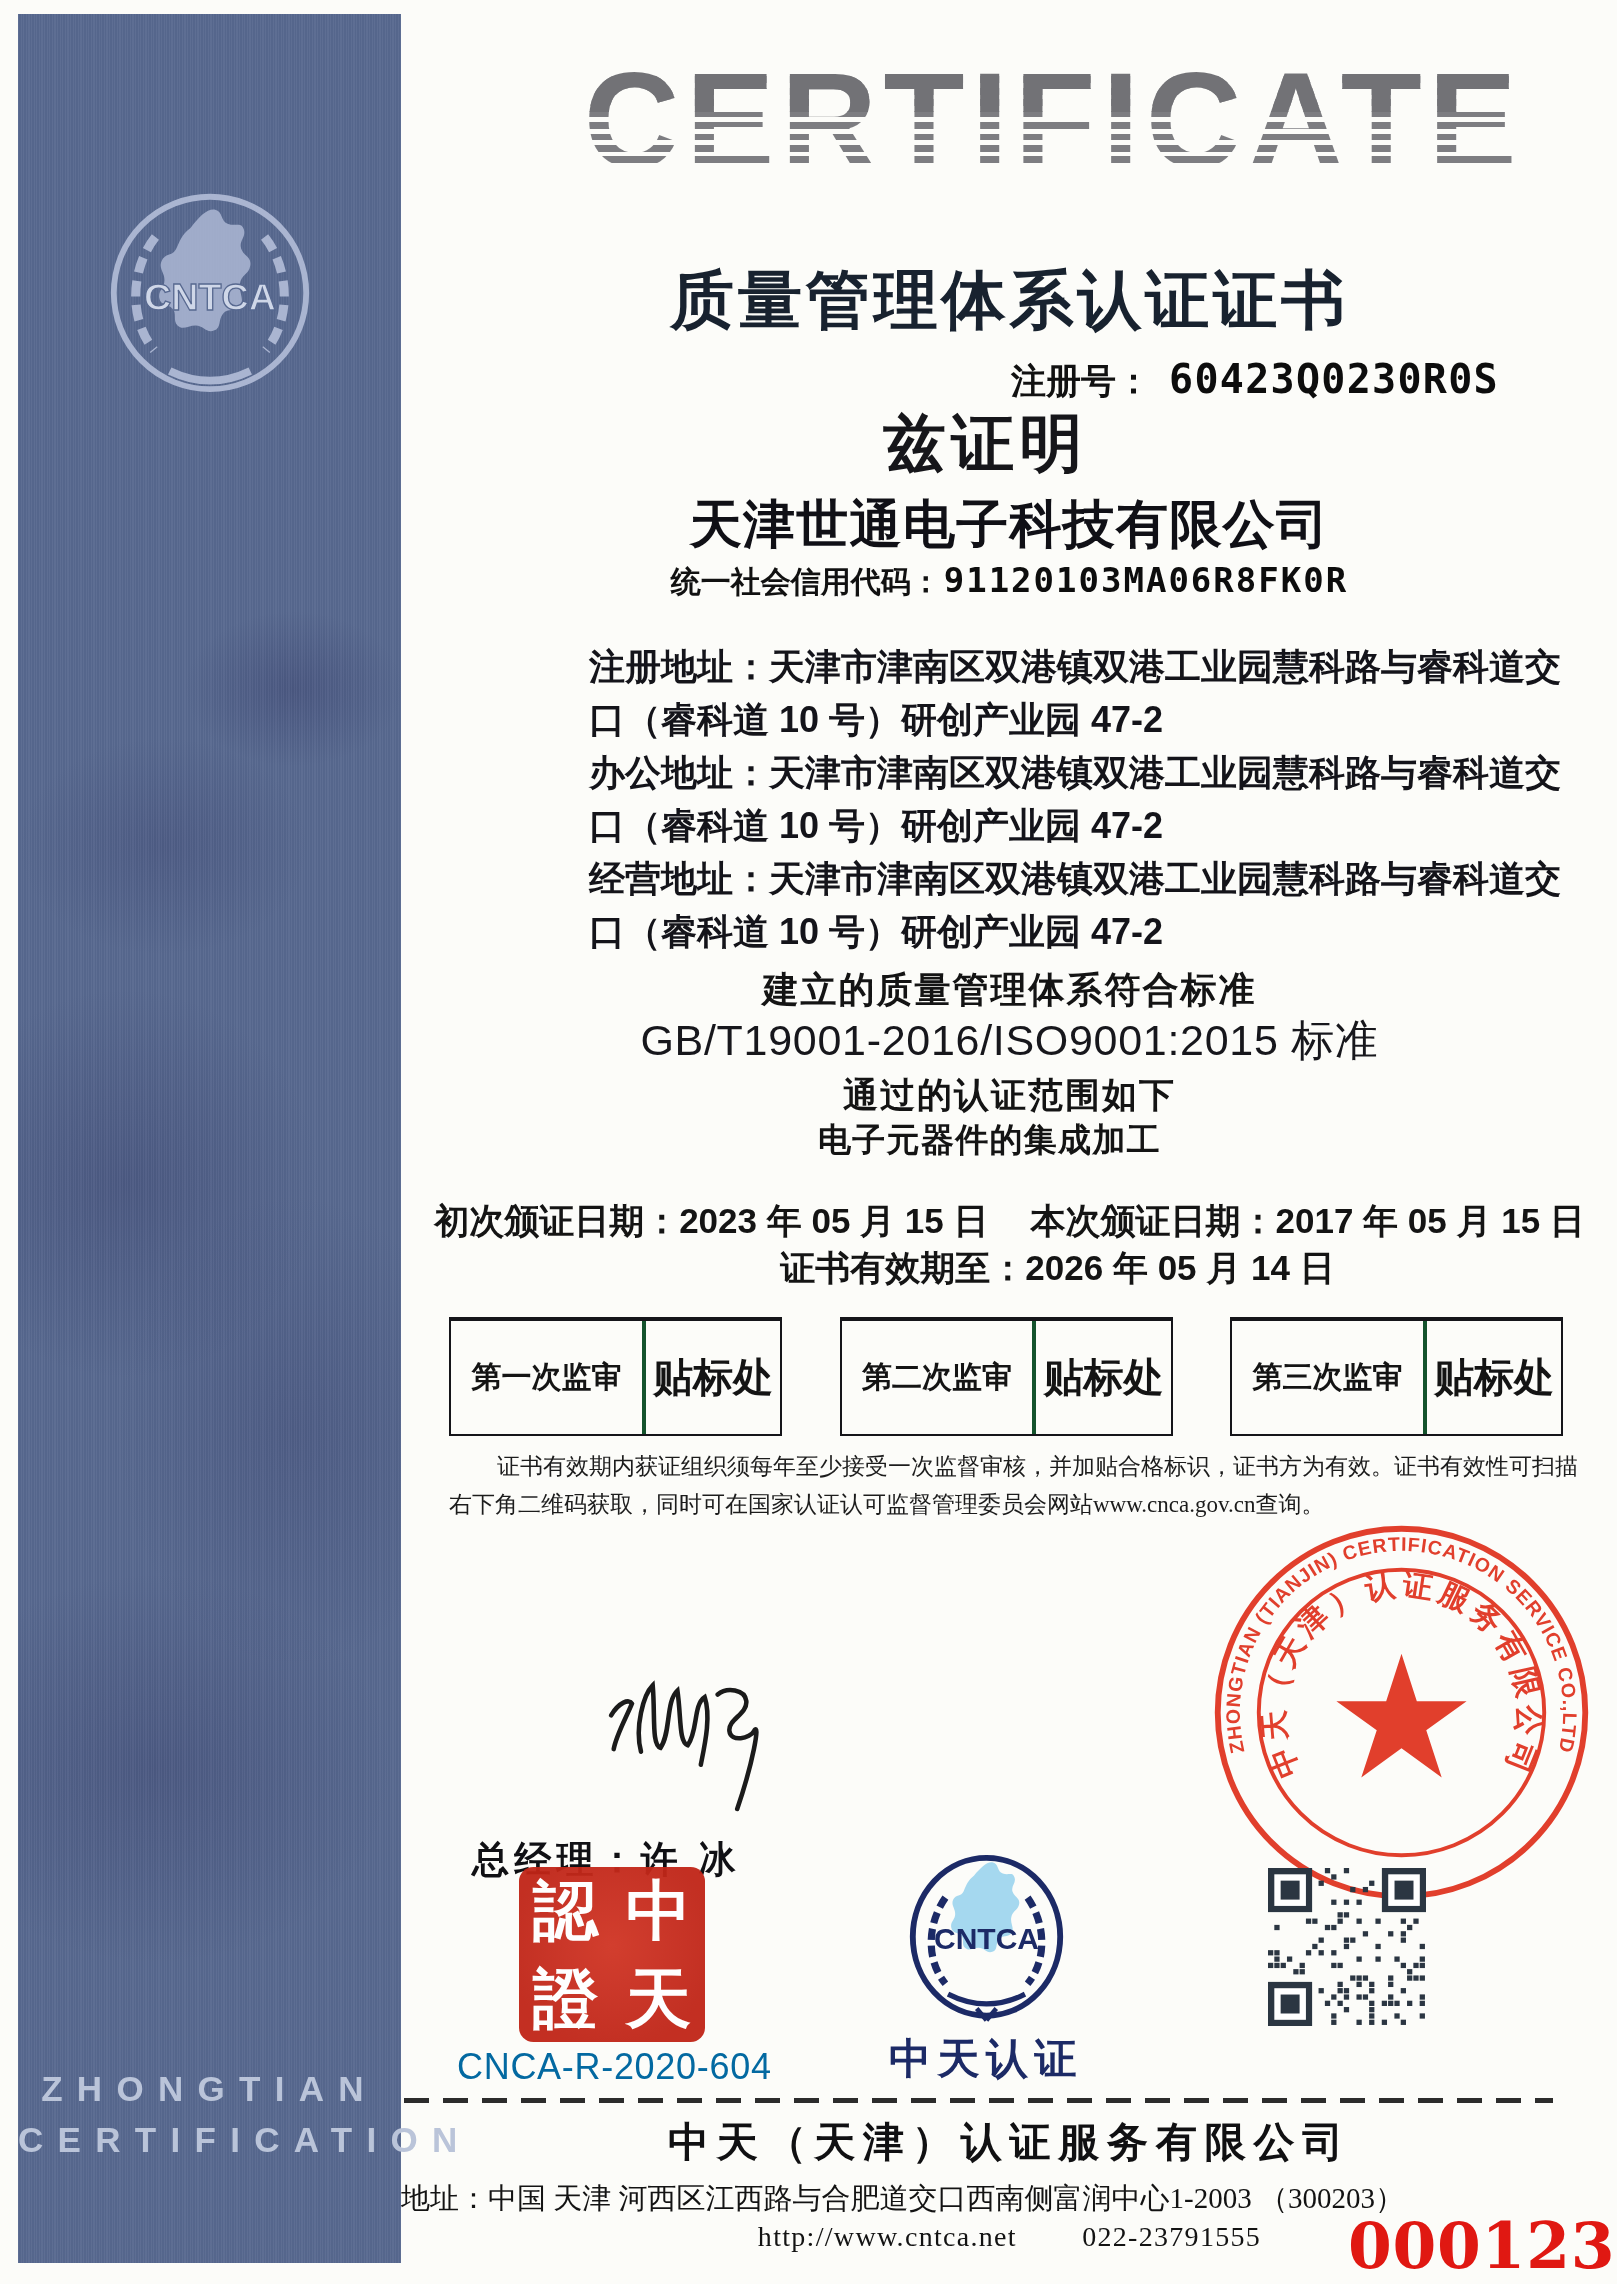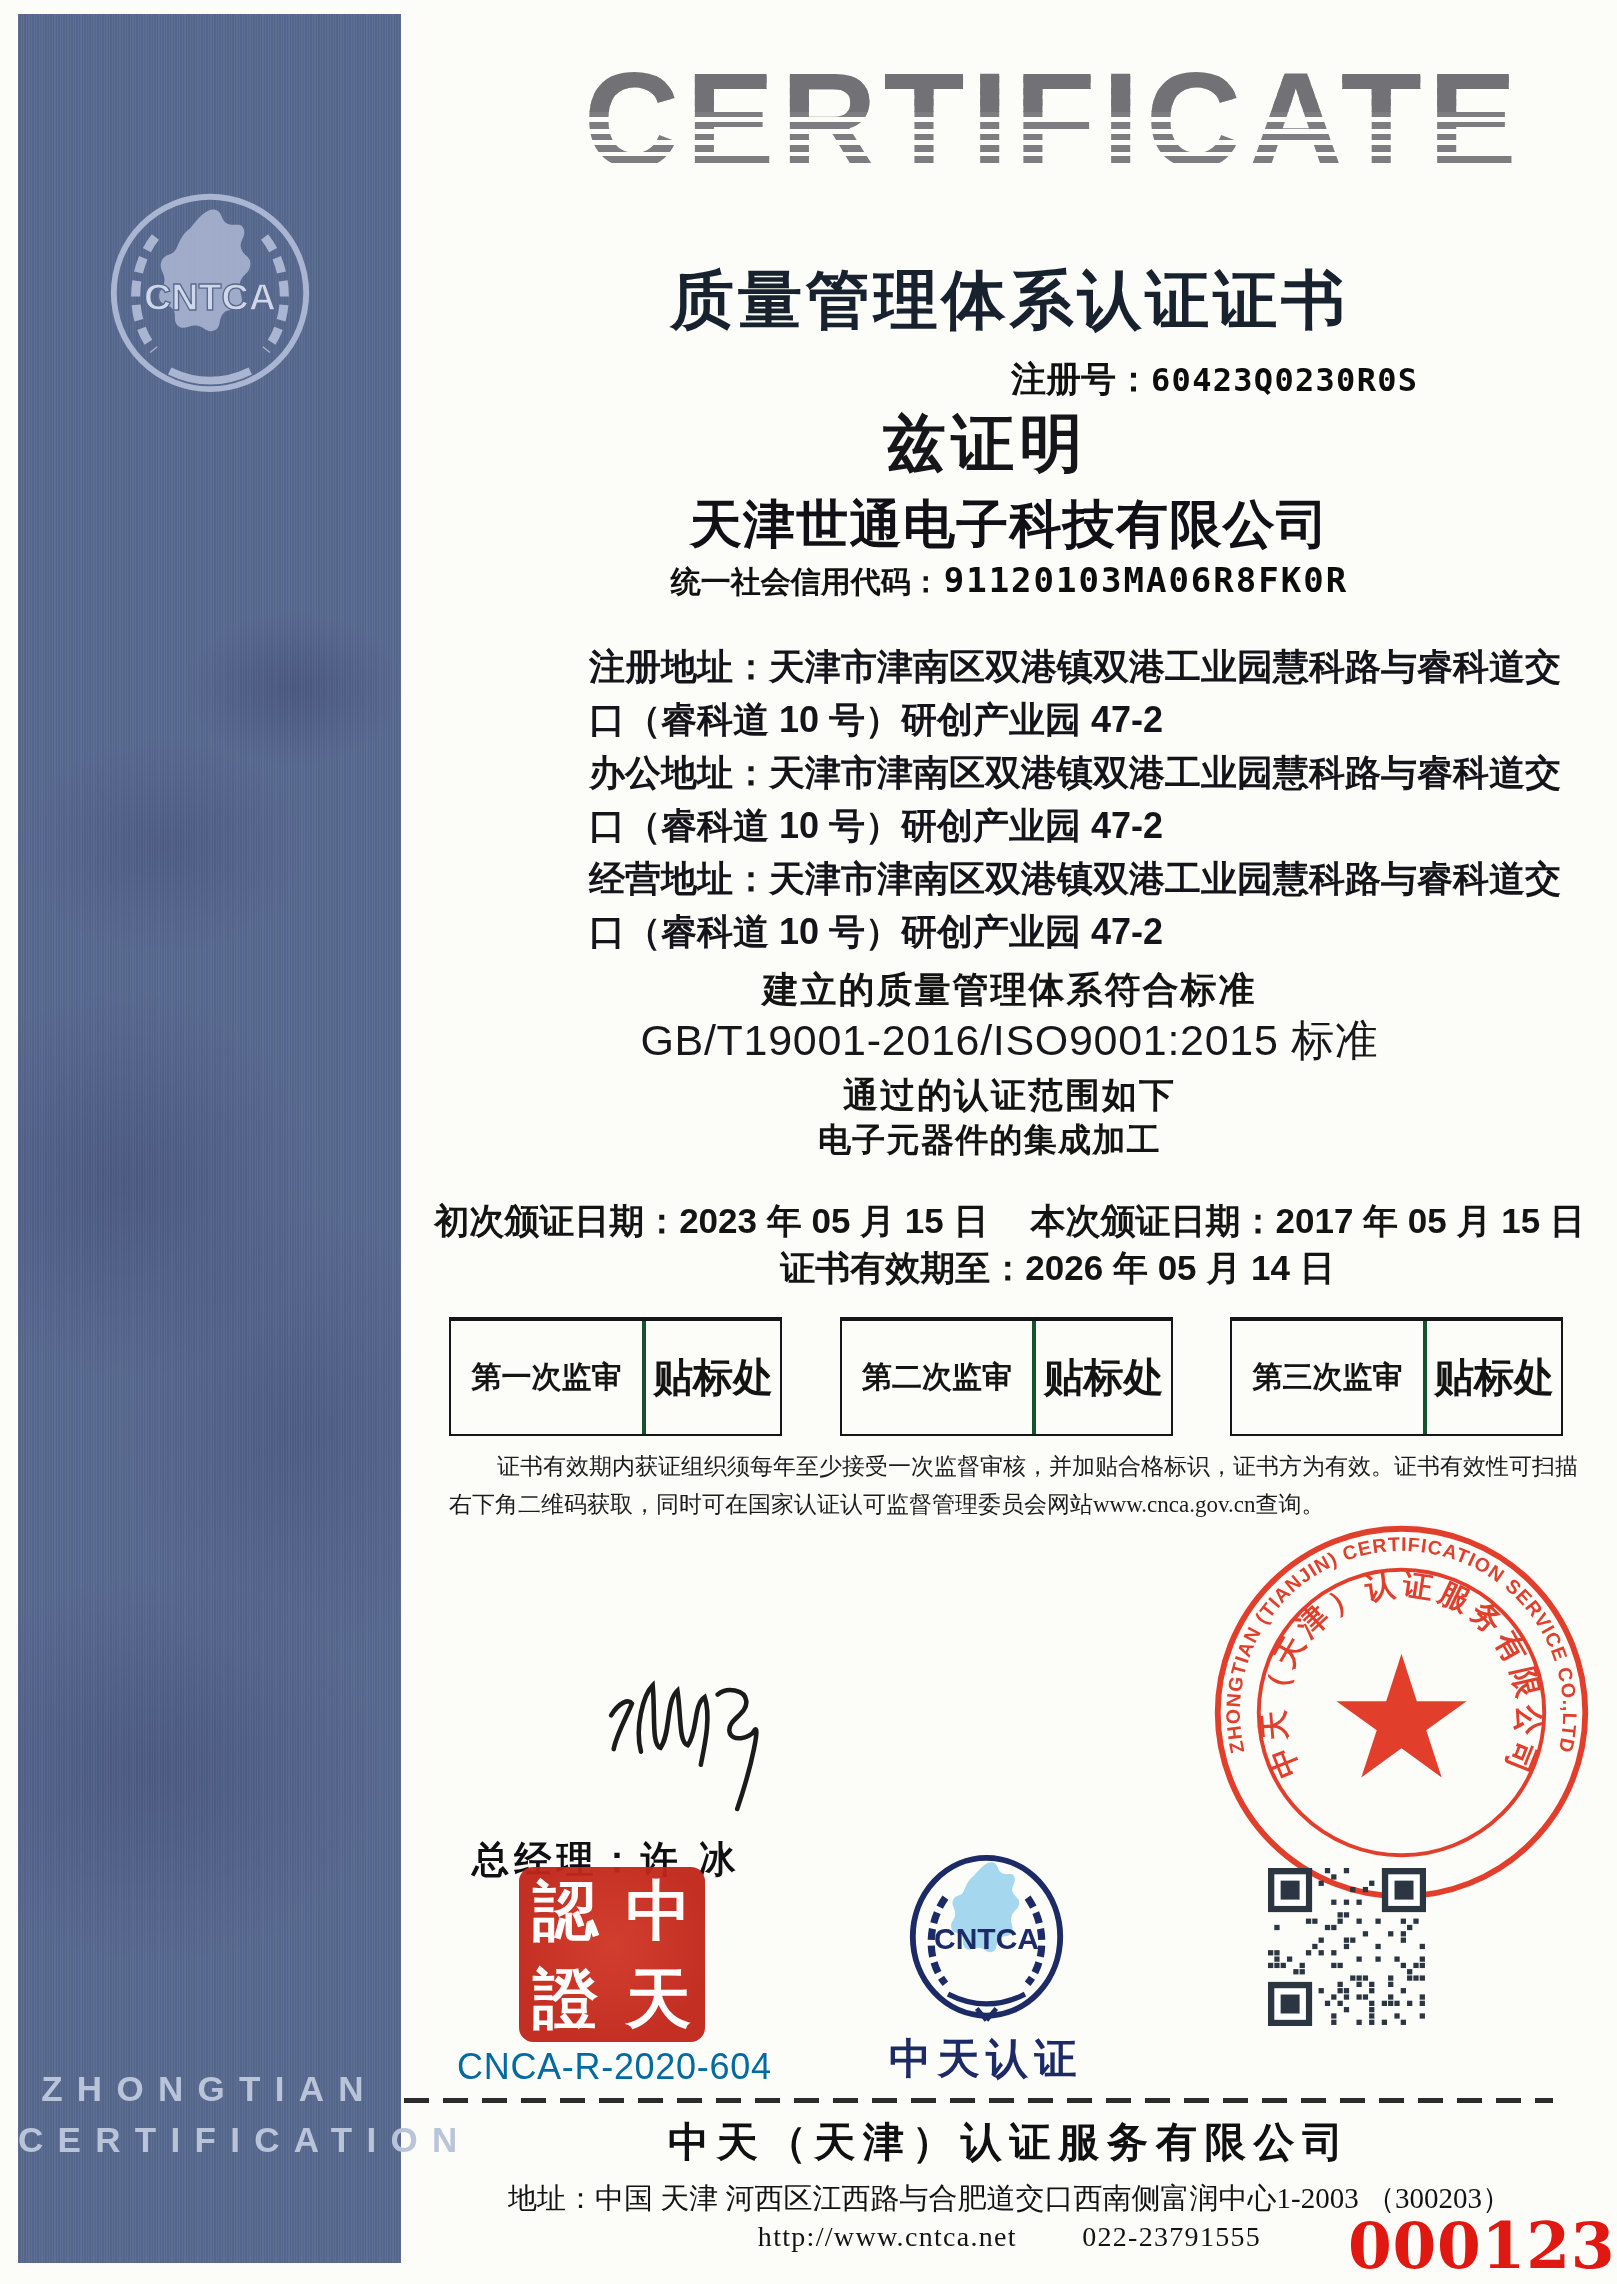--- a/index.html
+++ b/index.html
@@ -24,22 +24,22 @@
     transform:scale(1.02,1.04);transform-origin:center top;
     background-image:
       linear-gradient(180deg,#727276 0 45%,rgba(114,114,118,0) 45%),
       repeating-linear-gradient(180deg,#7d7d81 0 6.5px,rgba(255,255,255,0) 6.5px 11px);
     -webkit-background-clip:text;background-clip:text;color:transparent;}
   
   .cert-title{position:absolute;left:401px;top:257px;width:1217px;text-align:center;
     font-size:64px;font-weight:900;letter-spacing:3.9px;color:#18222f;white-space:nowrap;}
   .reg-line{position:absolute;left:1011px;top:356px;display:flex;align-items:baseline;white-space:nowrap;}
   .reg-label{font-size:35px;font-weight:800;color:#111;}
-  .reg-number{font-family:"DejaVu Sans Mono",monospace;font-size:32px;font-weight:700;
-    letter-spacing:1.3px;color:#0d0d0d;}
+  .reg-number{font-family:"DejaVu Sans Mono",monospace;font-size:40px;font-weight:700;
+    letter-spacing:1.3px;margin-left:18px;color:#0d0d0d;}
   .certify{position:absolute;left:883px;top:401px;font-size:63px;font-weight:900;
     letter-spacing:5.2px;color:#16161a;white-space:nowrap;}
   .company-name{position:absolute;left:401px;top:490px;width:1217px;text-align:center;
     font-size:52px;font-weight:800;letter-spacing:1.3px;color:#101016;white-space:nowrap;}
   .credit-line{position:absolute;left:401px;top:560px;width:1217px;text-align:center;white-space:nowrap;}
   .credit-label{font-size:30px;font-weight:800;color:#111;}
   .credit-code{font-family:"DejaVu Sans Mono",monospace;font-size:34px;font-weight:700;
     letter-spacing:2px;color:#0d0d0d;}
   
   .addresses{position:absolute;left:589px;top:640px;width:990px;
@@ -89,21 +89,21 @@
     font-size:36px;letter-spacing:0.7px;color:#0369a1;white-space:nowrap;}
   .footer-logo{position:absolute;left:901px;top:1852px;}
   .cntca-cn{position:absolute;left:869px;top:2031px;width:234px;text-align:center;
     font-size:42px;font-weight:800;letter-spacing:6.5px;color:#1c2a66;white-space:nowrap;}
   .qr{position:absolute;left:1267px;top:1868px;}
   
   .dashes{position:absolute;left:404px;top:2098px;width:1149px;height:4.6px;
     background:repeating-linear-gradient(90deg,#2c2c2c 0 25px,transparent 25px 39px);}
   .f-company{position:absolute;left:401px;top:2115px;width:1217px;text-align:center;
     font-size:41px;font-weight:800;letter-spacing:7.8px;color:#101012;white-space:nowrap;}
-  .f-address{position:absolute;left:401px;top:2179px;width:1217px;text-align:center;
+  .f-address{position:absolute;left:401px;top:2179px;width:1217px;
     font-family:"Liberation Serif",serif;font-size:29px;color:#131313;white-space:nowrap;}
   .f-contact{position:absolute;left:401px;top:2221px;width:1217px;text-align:center;
     font-family:"Liberation Serif",serif;font-size:28px;letter-spacing:1.3px;color:#131313;white-space:nowrap;}
   .f-contact .phone{margin-left:57px;}
   .serial{position:absolute;left:1348px;top:2209px;font-family:"DejaVu Serif",serif;
     font-size:63px;font-weight:700;color:#e01812;letter-spacing:0.7px;white-space:nowrap;}
 </style>
 </head>
 <body>
 

